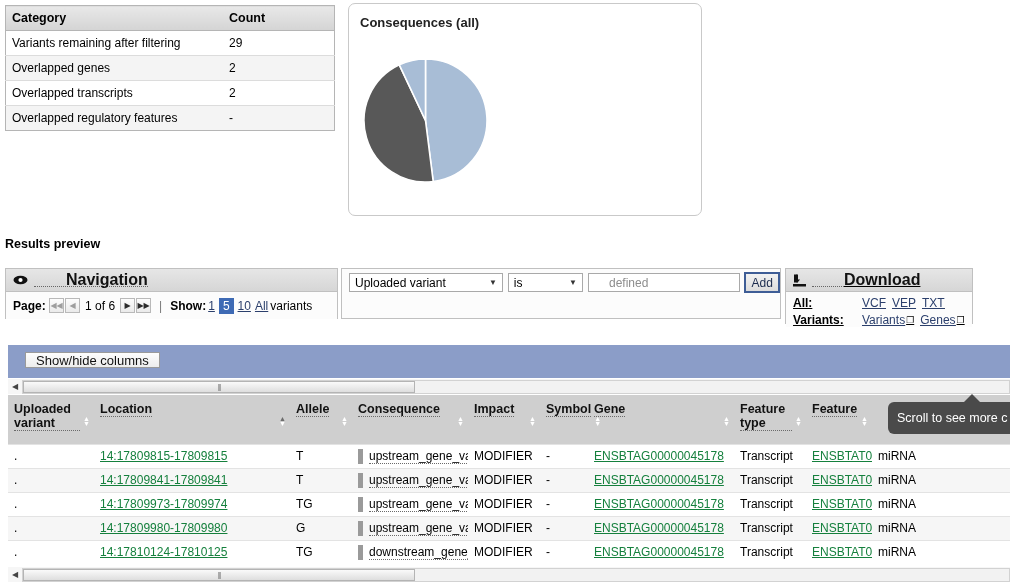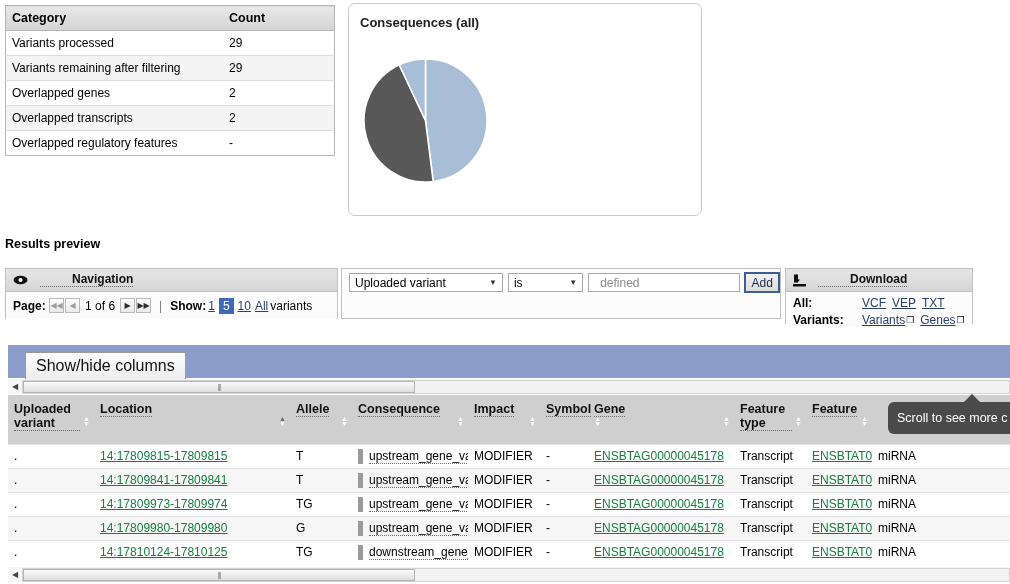--- a/index.html
+++ b/index.html
@@ -38,26 +38,26 @@
   .legend-text{font-size:12px;color:#111;white-space:nowrap;}
   
   #results-preview-title{position:absolute;left:5px;top:237px;font-size:12.5px;font-weight:bold;}
   
   .panel{position:absolute;border:1px solid #c0c0c0;background:#fcfcfc;box-sizing:border-box;}
   .panel-head{
     background:linear-gradient(#e6e6e6,#d6d6d6);
     border-bottom:1px solid #c0c0c0;height:22px;display:flex;align-items:center;padding-left:7px;
   }
   .panel-head .ph-label{
-    font-size:12px;font-weight:bold;color:#111;margin-left:12px;
+    font-size:16px;font-weight:bold;color:#111;margin-left:6px;
     border-bottom:1px dotted #666;line-height:13px;padding-left:32px;
   }
   #nav-panel{left:5px;top:268px;width:333px;height:51px;}
   #filters-panel{left:341px;top:268px;width:440px;height:51px;}
-  #download-panel{left:785px;top:268px;width:188px;height:56px;}
+  #download-panel{left:785px;top:268px;width:188px;height:56px;text-decoration:underline;}
   
   #nav-body{display:flex;align-items:center;height:27px;padding-left:7px;font-size:12px;background:#fcfcfc;}
   .bold-lbl{font-weight:bold;}
   .pg-btn{
     display:inline-flex;align-items:center;justify-content:center;
     width:15px;height:15px;border:1px solid #b9b9b9;background:linear-gradient(#fdfdfd,#eaeaea);
     font-size:8px;color:#9e9e9e;margin:0;box-sizing:border-box;line-height:1;
   }
   .pg-btn.on{color:#2c2c2c;}
   .pg-sep{display:inline-block;width:1px;}
@@ -69,42 +69,42 @@
   #filters-body{display:flex;align-items:center;height:27px;padding-left:7px;background:#fcfcfc;}
   .fsel{
     height:19px;border:1px solid #a9a9a9;background:#fff;font-size:12px;
     display:flex;align-items:center;padding:0 2px 0 5px;box-sizing:border-box;color:#000;
   }
   .fsel .caret{margin-left:auto;font-size:8px;color:#333;padding-right:3px;}
   #filter-field{width:160px;}
   #filter-op{width:78px;margin-left:5px;text-align:center;}
   #filter-value{
     width:158px;height:19px;border:1px solid #a9a9a9;background:#fff;margin-left:5px;
-    font-size:12px;color:#8d8d8d;display:flex;align-items:center;padding-left:11px;box-sizing:border-box;
+    font-size:12px;color:#8d8d8d;display:flex;align-items:center;padding-left:20px;box-sizing:border-box;
   }
   #filter-add{
     width:37px;height:21px;margin-left:4px;border:2px solid #3e5d96;
     background:linear-gradient(#f2f2f2,#dcdcdc);font-size:12px;font-weight:normal;color:#1b2b4d;
     display:flex;align-items:center;justify-content:center;box-sizing:border-box;
   }
   
   #download-body{padding:3px 0 0 7px;font-size:12px;background:#fcfcfc;}
   .dl-row{display:flex;align-items:center;height:15px;margin-bottom:2px;}
   .dl-key{font-weight:bold;width:63px;}
   .dl-link{color:#2b3f6c;text-decoration:underline;margin-left:6px;cursor:pointer;}
   .ext-ico{font-size:9px;margin-left:1px;text-decoration:none;display:inline-block;}
   
   #table-toolbar{
     position:absolute;left:8px;top:345px;width:1002px;height:33px;
     background:#8b9dc8;box-sizing:border-box;
   }
   #showhide-btn{
-    position:absolute;left:17px;top:7px;height:28px;padding:0 10px;
+    position:absolute;left:17px;top:7px;height:16px;padding:0 10px;
     border:1px solid #9a9a9a;background:linear-gradient(#fdfdfd,#ededed);
-    font-size:16px;display:flex;align-items:center;box-sizing:border-box;color:#111;
+    font-size:13px;display:flex;align-items:center;box-sizing:border-box;color:#111;
   }
   
   .hscroll{position:absolute;height:15px;box-sizing:border-box;display:flex;align-items:center;background:#f6f6f6;}
   .hs-arrow{width:14px;height:15px;display:flex;align-items:center;justify-content:center;font-size:8px;color:#444;}
   .hs-track{flex:1;height:14px;background:#f2f2f2;border:1px solid #d2d2d2;box-sizing:border-box;position:relative;}
   .hs-thumb{
     position:absolute;left:0;top:0;height:12px;
     background:linear-gradient(#fafafa,#dedede);border:1px solid #b4b4b4;box-sizing:border-box;
     display:flex;align-items:center;justify-content:center;font-size:8px;color:#888;letter-spacing:-1px;
   }
@@ -152,24 +152,20 @@
 <body>
 
 <table id="summary-table">
   <thead>
     <tr>
       <th class="sum-cat">Category</th>
       <th>Count</th>
     </tr>
   </thead>
   <tbody id="summary-body">
-      <tr>
-        <td class="sum-cat">Variants processed</td>
-        <td>29</td>
-      </tr>
       <tr>
         <td class="sum-cat">Variants remaining after filtering</td>
         <td>29</td>
       </tr>
       <tr>
         <td class="sum-cat">Overlapped genes</td>
         <td>2</td>
       </tr>
       <tr>
         <td class="sum-cat">Overlapped transcripts</td>

